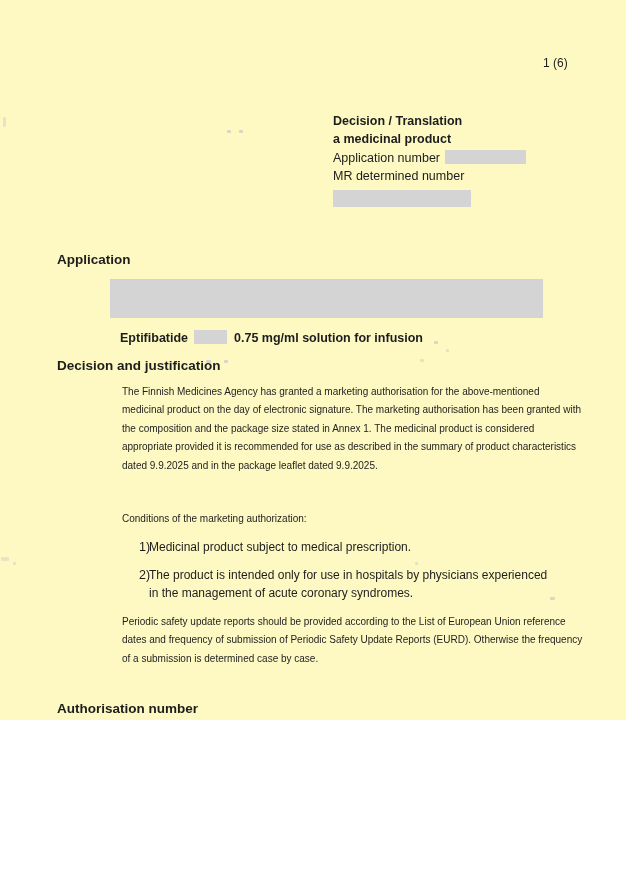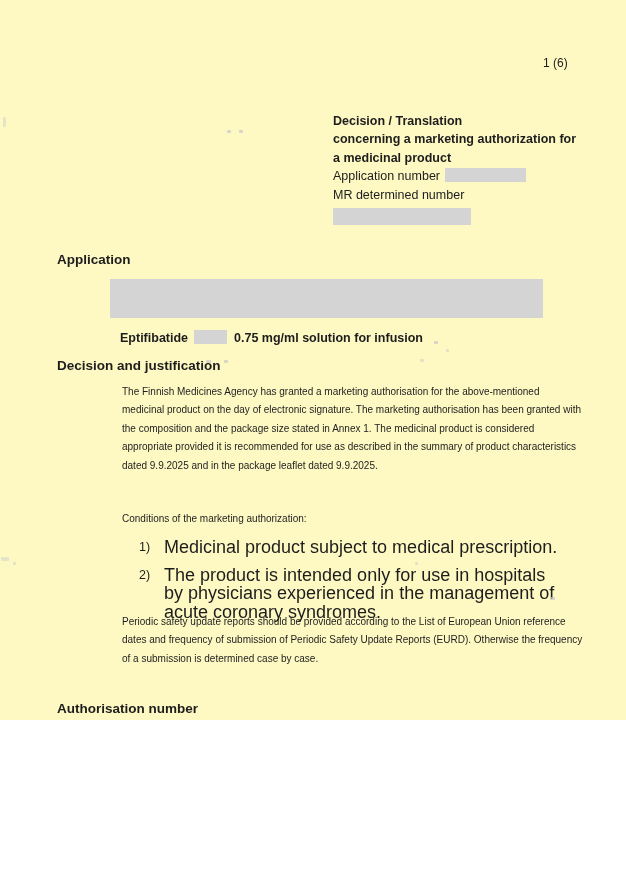--- a/index.html
+++ b/index.html
@@ -34,35 +34,34 @@
   .inline-redact{display:inline-block;background:var(--redact);width:81px;height:14px;vertical-align:-2px;margin-left:5px;}
   .header-redact{width:138px;height:17px;background:var(--redact);margin-top:4px;}
   
   .h{font-weight:700;font-size:13.5px;left:57px;}
   .body-text{font-size:10px;line-height:18.4px;left:122px;}
   .bold-line{font-weight:700;font-size:12.5px;left:120px;white-space:nowrap;}
   .product-redact{display:inline-block;background:var(--redact);width:33px;height:14px;vertical-align:-2px;margin:0 7px 0 6px;}
   .redact{background:var(--redact);}
   
   .li-num{left:139px;font-size:12.5px;line-height:18.4px;}
-  .li-text{left:164px;font-size:18px;line-height:18.4px;width:400px;}
+  .li-text{left:149px;font-size:12px;line-height:18.4px;width:400px;}
   
   .speck{position:absolute;background:#c9c9c9;opacity:.75;border-radius:1px;}
 </style>
 </head>
 <body>
 
 <div class="page">
 
   <div class="abs pagenum">1 (6)</div>
 
 
   <div class="abs docheader">
     <div class="b">Decision / Translation</div>
-    <div class="b">concerning a marketing authorization for</div>
     <div class="b">a medicinal product</div>
     <div>
       <span>Application number</span><span class="inline-redact"></span>
     </div>
     <div>MR determined number</div>
     <div class="header-redact"></div>
   </div>
 
   <div class="abs h" style="top:252px;">Application</div>
   <div class="abs redact" style="left:110px;top:279px;width:433px;height:39px;"></div>

